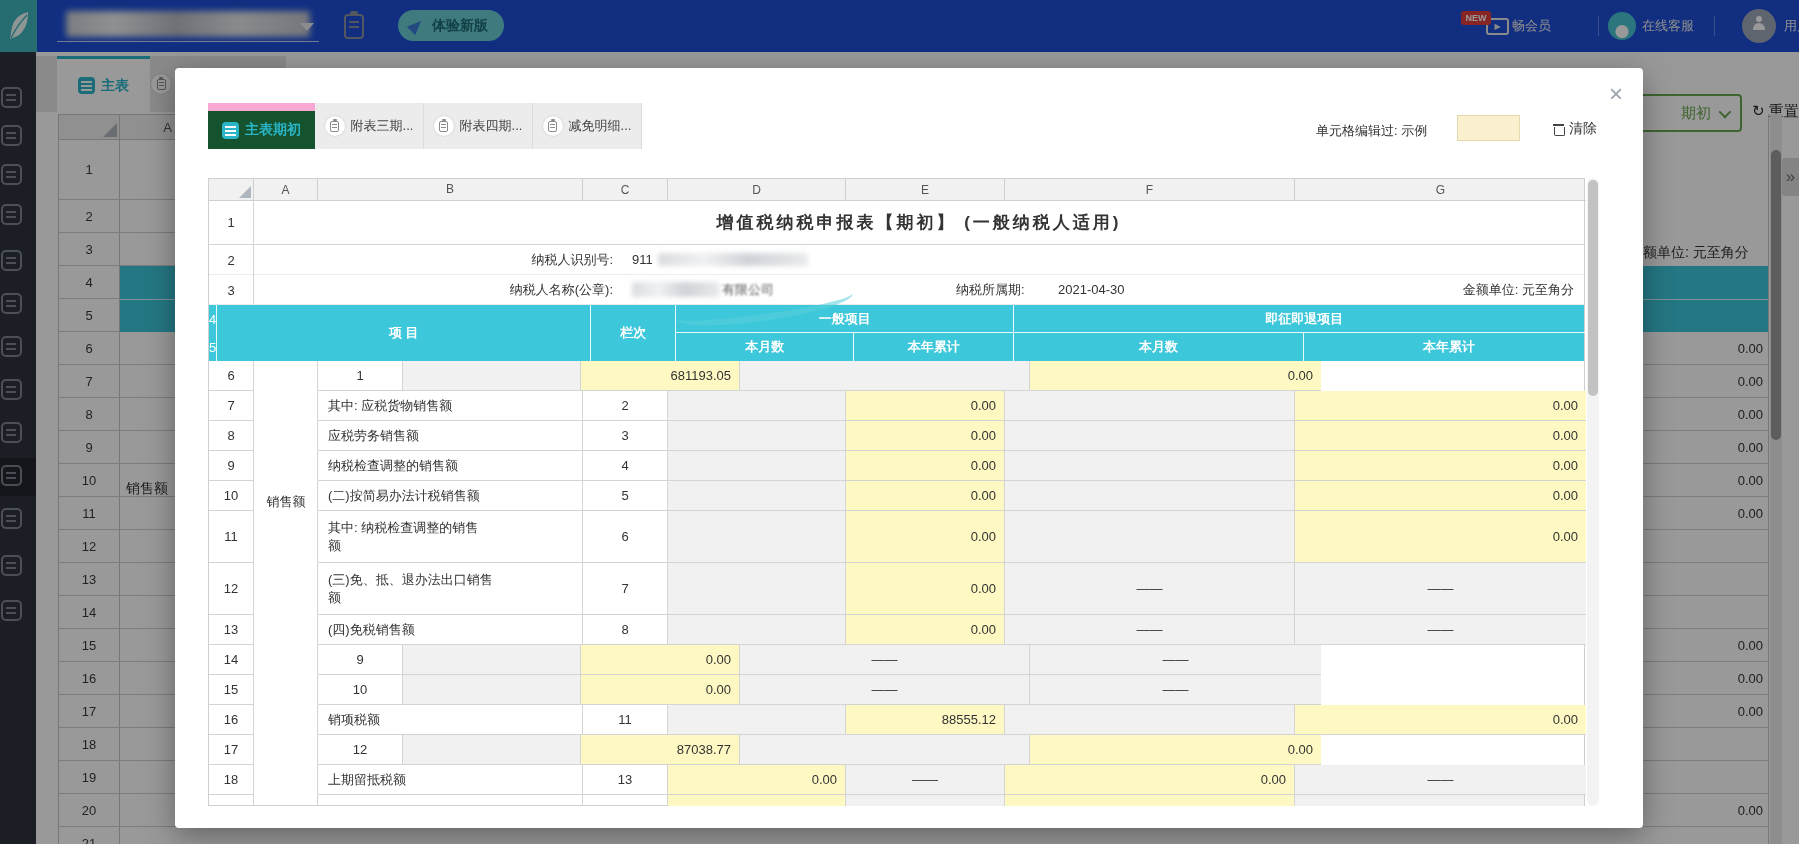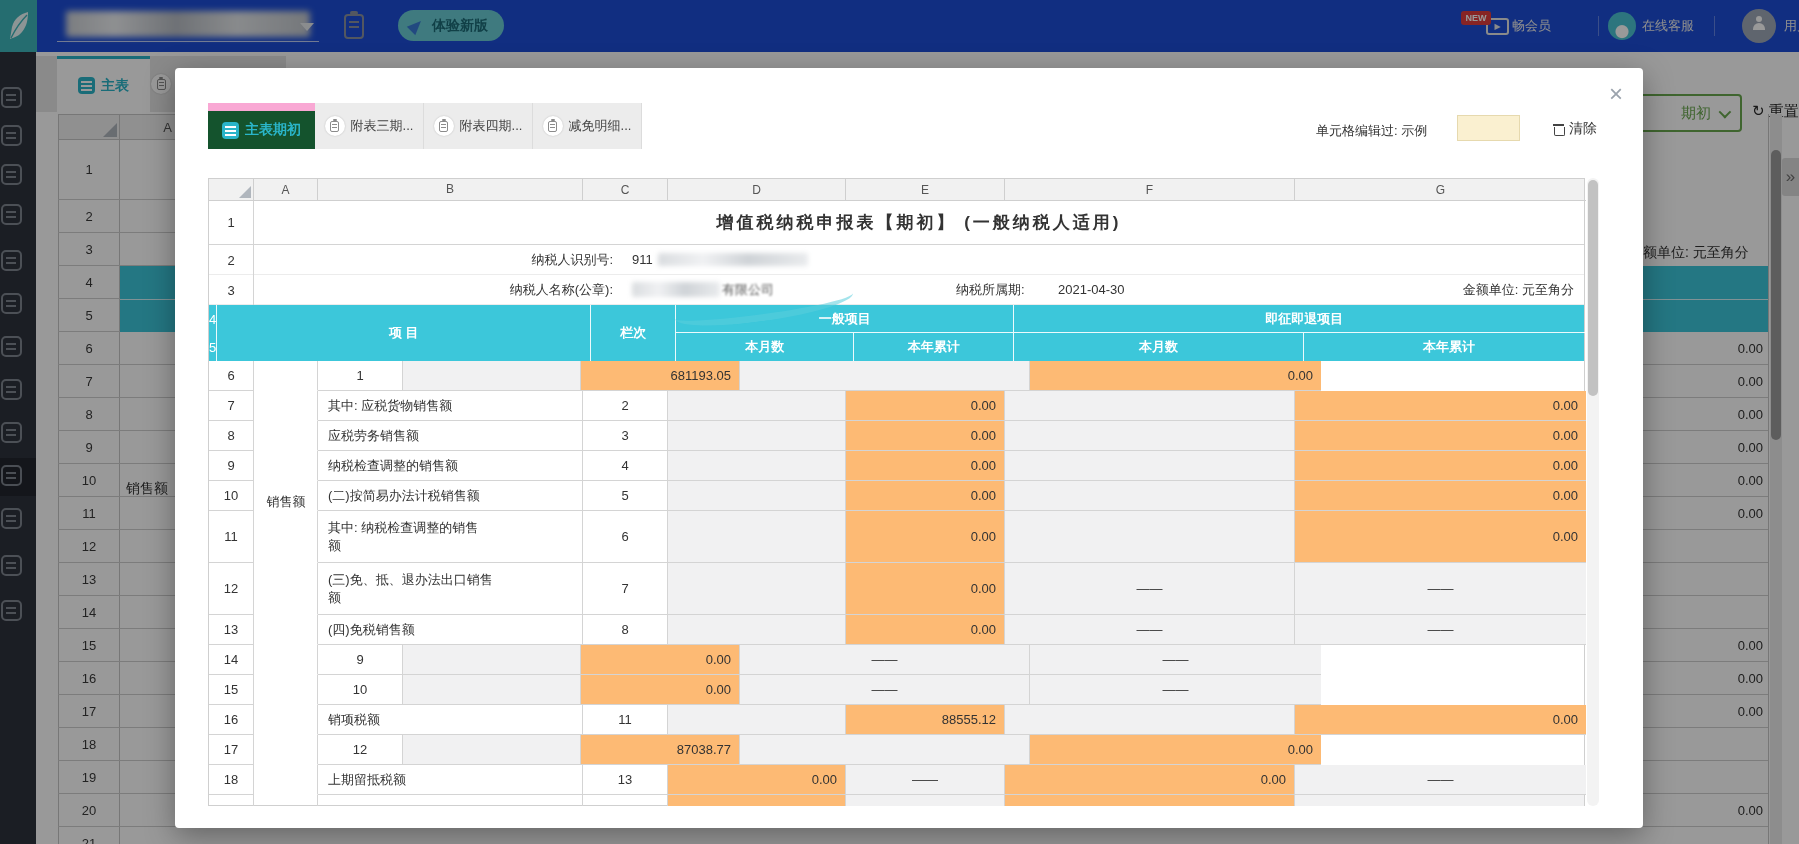--- a/index.html
+++ b/index.html
@@ -96,21 +96,21 @@
   .cw-a{width:64px;flex:none;}
   .cw-b{width:265px;padding-left:10px;white-space:pre-line;line-height:1.35;flex:none;}
   .cw-c{width:85px;justify-content:center;flex:none;}
   .cw-d{width:178px;flex:none;}
   .cw-e{width:159px;flex:none;}
   .cw-f{width:290px;flex:none;}
   .cw-g{width:291px;border-right:none;flex:none;}
   .num{justify-content:flex-end;padding-right:8px;}
   .ctr{justify-content:center;}
   .bg-g{background:#f1f1f2;}
-  .bg-y{background:#fdba74;}
+  .bg-y{background:#fef9c3;}
   .h30{height:30px;}
   .h52{height:52px;}
   .colhdr{height:22px;background:#f1f1f1;color:#555;font-size:12px;}
   .colhdr .c{justify-content:center;border-color:#cfcfcf;}
   .corner{position:relative;}
   .corner::after{content:"";position:absolute;right:2px;bottom:2px;width:0;height:0;border-left:12px solid transparent;border-bottom:12px solid #b0b6bd;}
   .toprow .c{border-right:none;}
   .toprow{position:relative;}
   .r1{height:44px;}
   .r1 .title{flex:1;justify-content:center;font-size:17px;font-weight:bold;letter-spacing:3px;}

